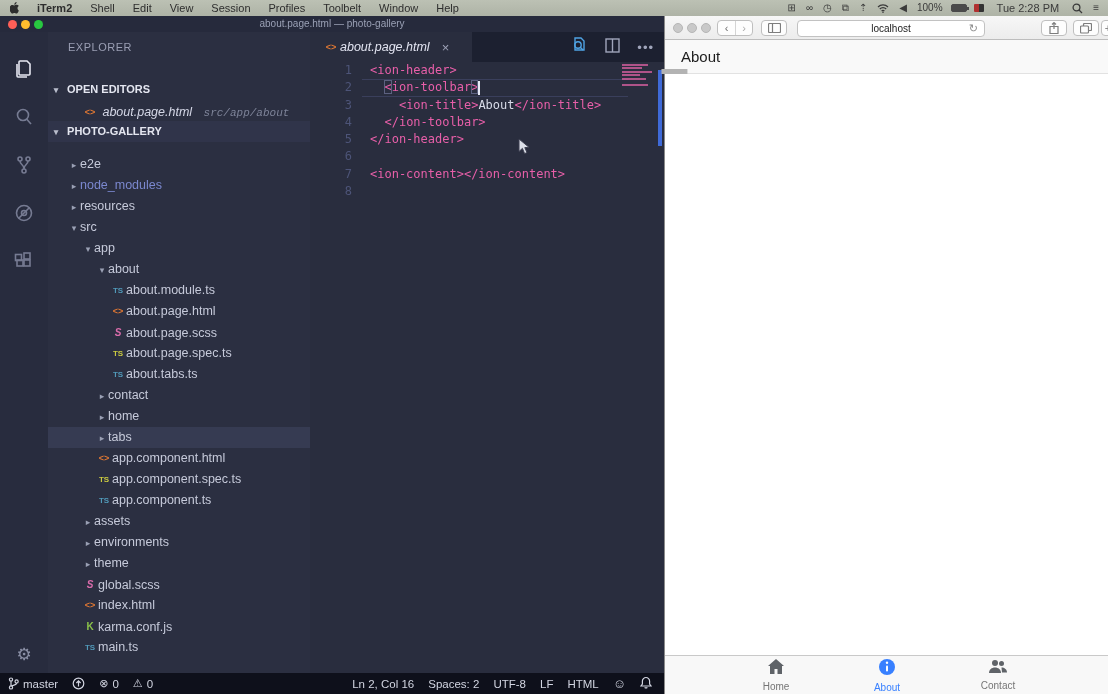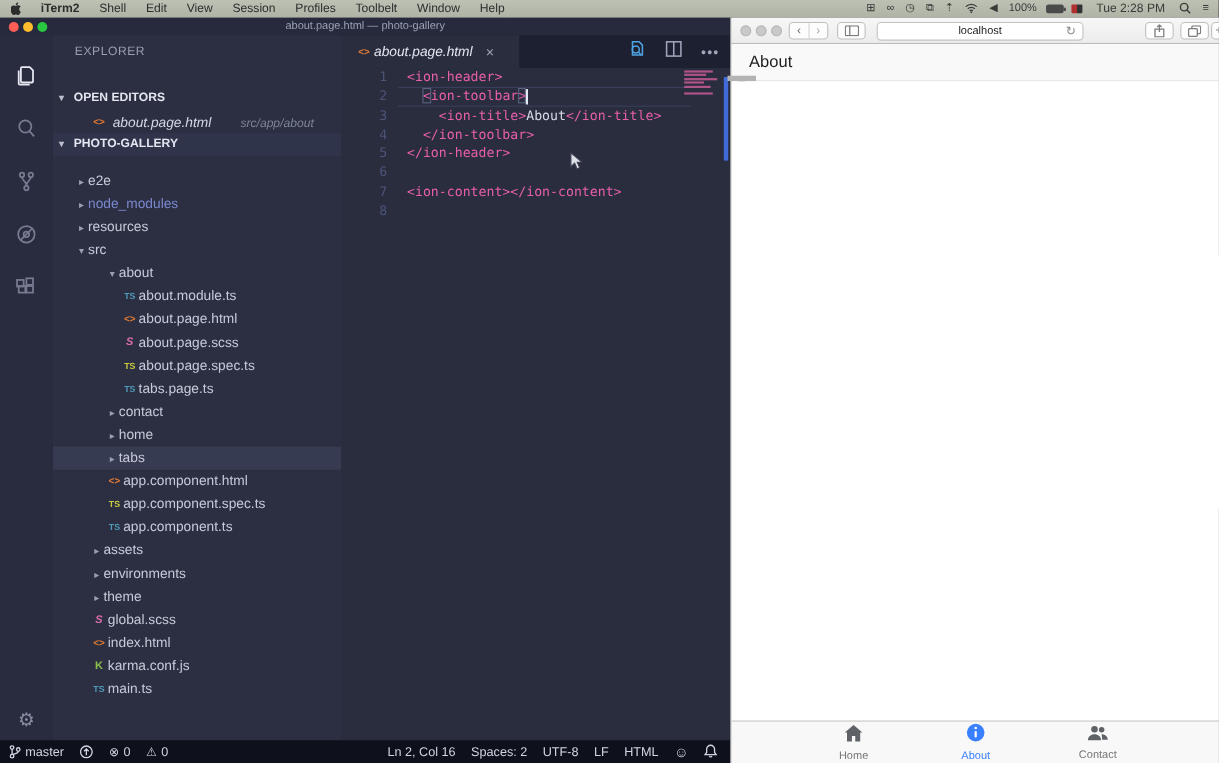--- a/index.html
+++ b/index.html
@@ -38,21 +38,21 @@
   
   #sidebar { position:absolute; left:48px; top:16px; width:262px; height:641px; background:#2b2f41; overflow:hidden; }
   #explorer-title { position:absolute; left:20px; top:9px; font-size:11px; letter-spacing:.5px; color:#9b9fb4; }
   .sect-head { position:absolute; left:0; width:262px; height:21px; line-height:21px; font-size:11px; font-weight:bold; color:#e4e6f0; }
   .sect-head .tw { display:inline-block; width:16px; text-align:center; color:#b9bdcc; font-size:9px; }
   #sect-open { top:47px; }
   #sect-project { top:89px; background:#30344a; }
   #open-editor-row { position:absolute; left:0; top:68px; width:262px; height:21px; line-height:21px; }
   #open-editor-row .fic { margin-left:34px; }
   .oe-name { font-style:italic; font-size:12.5px; color:#d4d7e6; }
-  .oe-path { font-style:italic; font-size:11px; color:#7e8499; margin-left:22px; }
+  .oe-path { font-style:italic; font-size:11px; color:#7e8499; margin-left:7px;font-family:Liberation Mono, monospace; }
   #file-tree { position:absolute; left:0; top:110px; width:262px; }
   .trow { position:relative; width:262px; height:21px; line-height:21px; white-space:nowrap; font-size:12.5px; color:#c6cada; }
   .trow.selected { background:#363b52; }
   .trow .tw { display:inline-block; width:12px; text-align:center; color:#9aa0b4; font-size:9px; }
   .trow .lbl.dim { color:#7b88cf; }
   .fic { display:inline-block; width:16px; text-align:center; font-size:8px; font-weight:bold; vertical-align:1px; }
   .fic.i-ts { color:#519aba; } .fic.i-ts-spec { color:#cbcb41; }
   .fic.i-html { color:#e37933; font-size:9px; } .fic.i-scss { color:#d96cab; font-style:italic; font-size:10px; }
   .fic.i-karma { color:#8bc34a; font-size:10px; }
 
@@ -233,26 +233,27 @@
       </div>
       <div class="sect-head" id="sect-project">
         <span class="tw">▾</span>
         <span>PHOTO-GALLERY</span>
       </div>
       <div id="file-tree">
           <div class="trow" style="padding-left: 20px; margin-top: 12px;"><span class="tw">▸</span><span class="lbl">e2e</span></div>
           <div class="trow" style="padding-left: 20px;"><span class="tw">▸</span><span class="lbl dim">node_modules</span></div>
           <div class="trow" style="padding-left: 20px;"><span class="tw">▸</span><span class="lbl">resources</span></div>
           <div class="trow" style="padding-left: 20px;"><span class="tw">▾</span><span class="lbl">src</span></div>
+          <div class="trow" style="padding-left: 34px;"><span class="tw">▾</span><span class="lbl">app</span></div>
           <div class="trow" style="padding-left: 48px;"><span class="tw">▾</span><span class="lbl">about</span></div>
           <div class="trow" style="padding-left: 62px;"><span class="fic i-ts">TS</span><span class="lbl">about.module.ts</span></div>
           <div class="trow" style="padding-left: 62px;"><span class="fic i-html">&lt;&gt;</span><span class="lbl">about.page.html</span></div>
           <div class="trow" style="padding-left: 62px;"><span class="fic i-scss">S</span><span class="lbl">about.page.scss</span></div>
           <div class="trow" style="padding-left: 62px;"><span class="fic i-ts-spec">TS</span><span class="lbl">about.page.spec.ts</span></div>
-          <div class="trow" style="padding-left: 62px;"><span class="fic i-ts">TS</span><span class="lbl">tabs.page.ts</span></div>
+          <div class="trow" style="padding-left: 62px;"><span class="fic i-ts">TS</span><span class="lbl">about.tabs.ts</span></div>
           <div class="trow" style="padding-left: 48px;"><span class="tw">▸</span><span class="lbl">contact</span></div>
           <div class="trow" style="padding-left: 48px;"><span class="tw">▸</span><span class="lbl">home</span></div>
           <div class="trow selected" style="padding-left: 48px;"><span class="tw">▸</span><span class="lbl">tabs</span></div>
           <div class="trow" style="padding-left: 48px;"><span class="fic i-html">&lt;&gt;</span><span class="lbl">app.component.html</span></div>
           <div class="trow" style="padding-left: 48px;"><span class="fic i-ts-spec">TS</span><span class="lbl">app.component.spec.ts</span></div>
           <div class="trow" style="padding-left: 48px;"><span class="fic i-ts">TS</span><span class="lbl">app.component.ts</span></div>
           <div class="trow" style="padding-left: 34px;"><span class="tw">▸</span><span class="lbl">assets</span></div>
           <div class="trow" style="padding-left: 34px;"><span class="tw">▸</span><span class="lbl">environments</span></div>
           <div class="trow" style="padding-left: 34px;"><span class="tw">▸</span><span class="lbl">theme</span></div>
           <div class="trow" style="padding-left: 34px;"><span class="fic i-scss">S</span><span class="lbl">global.scss</span></div>

